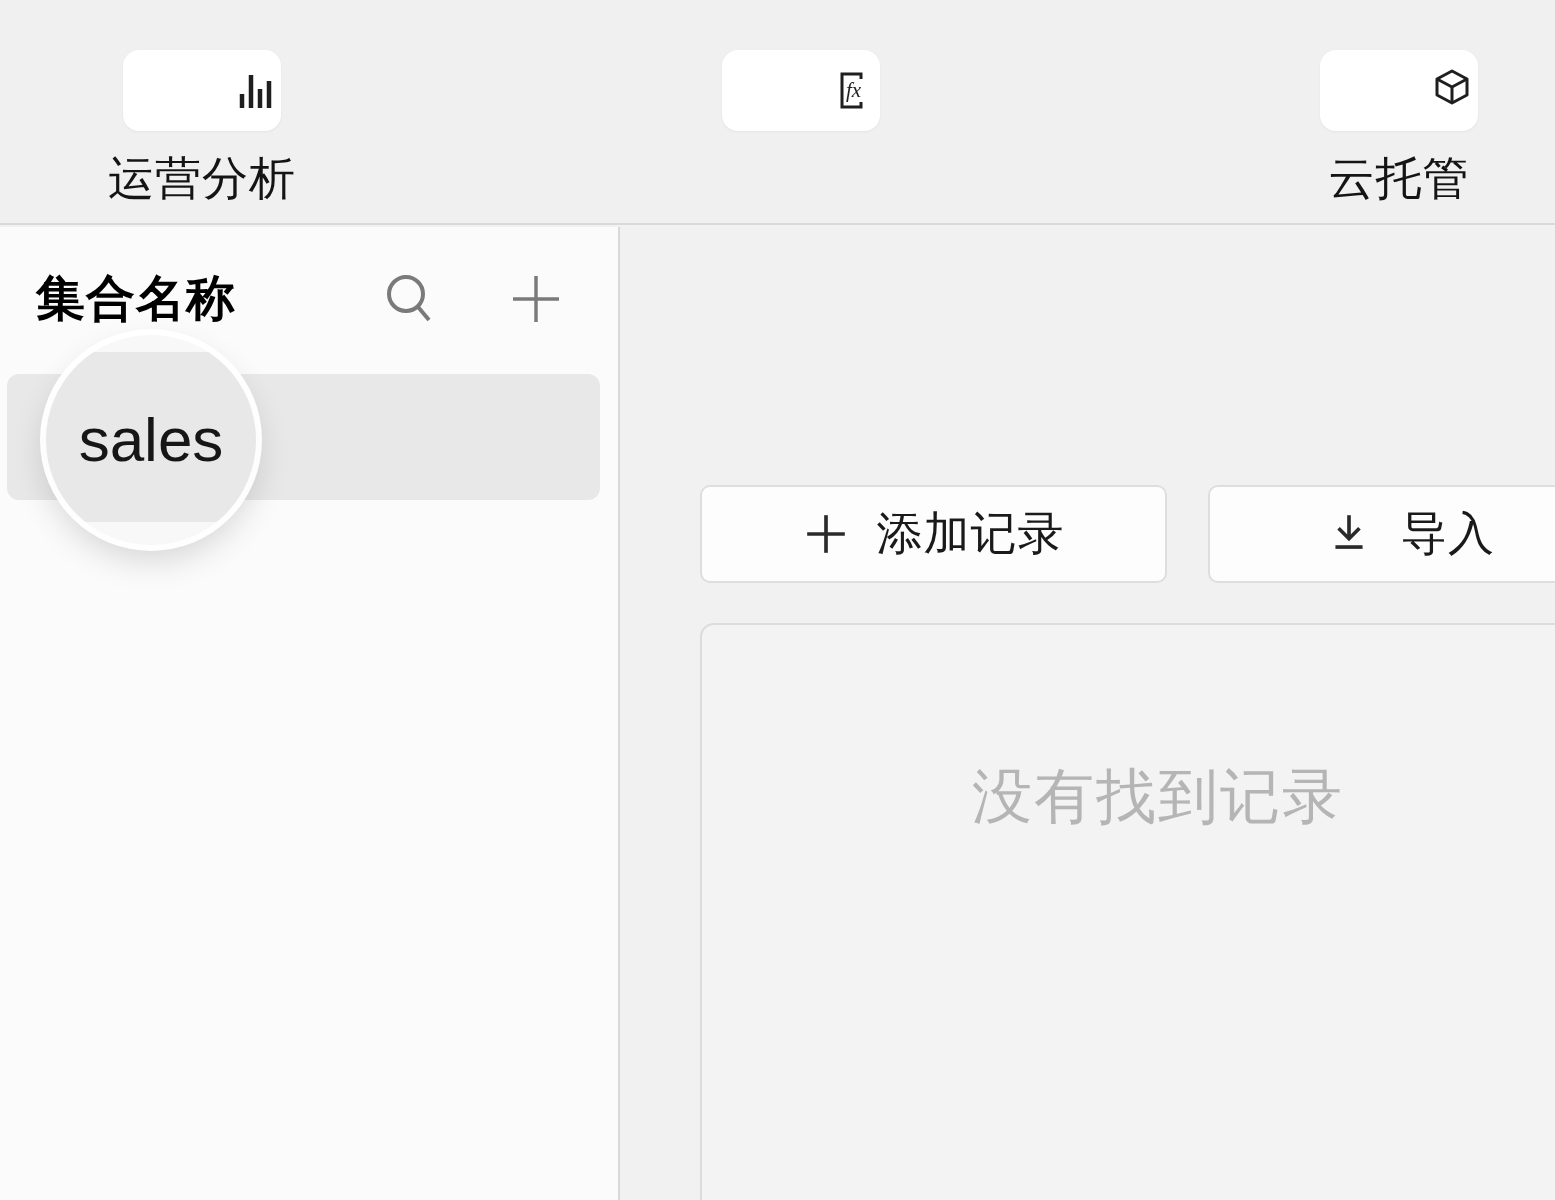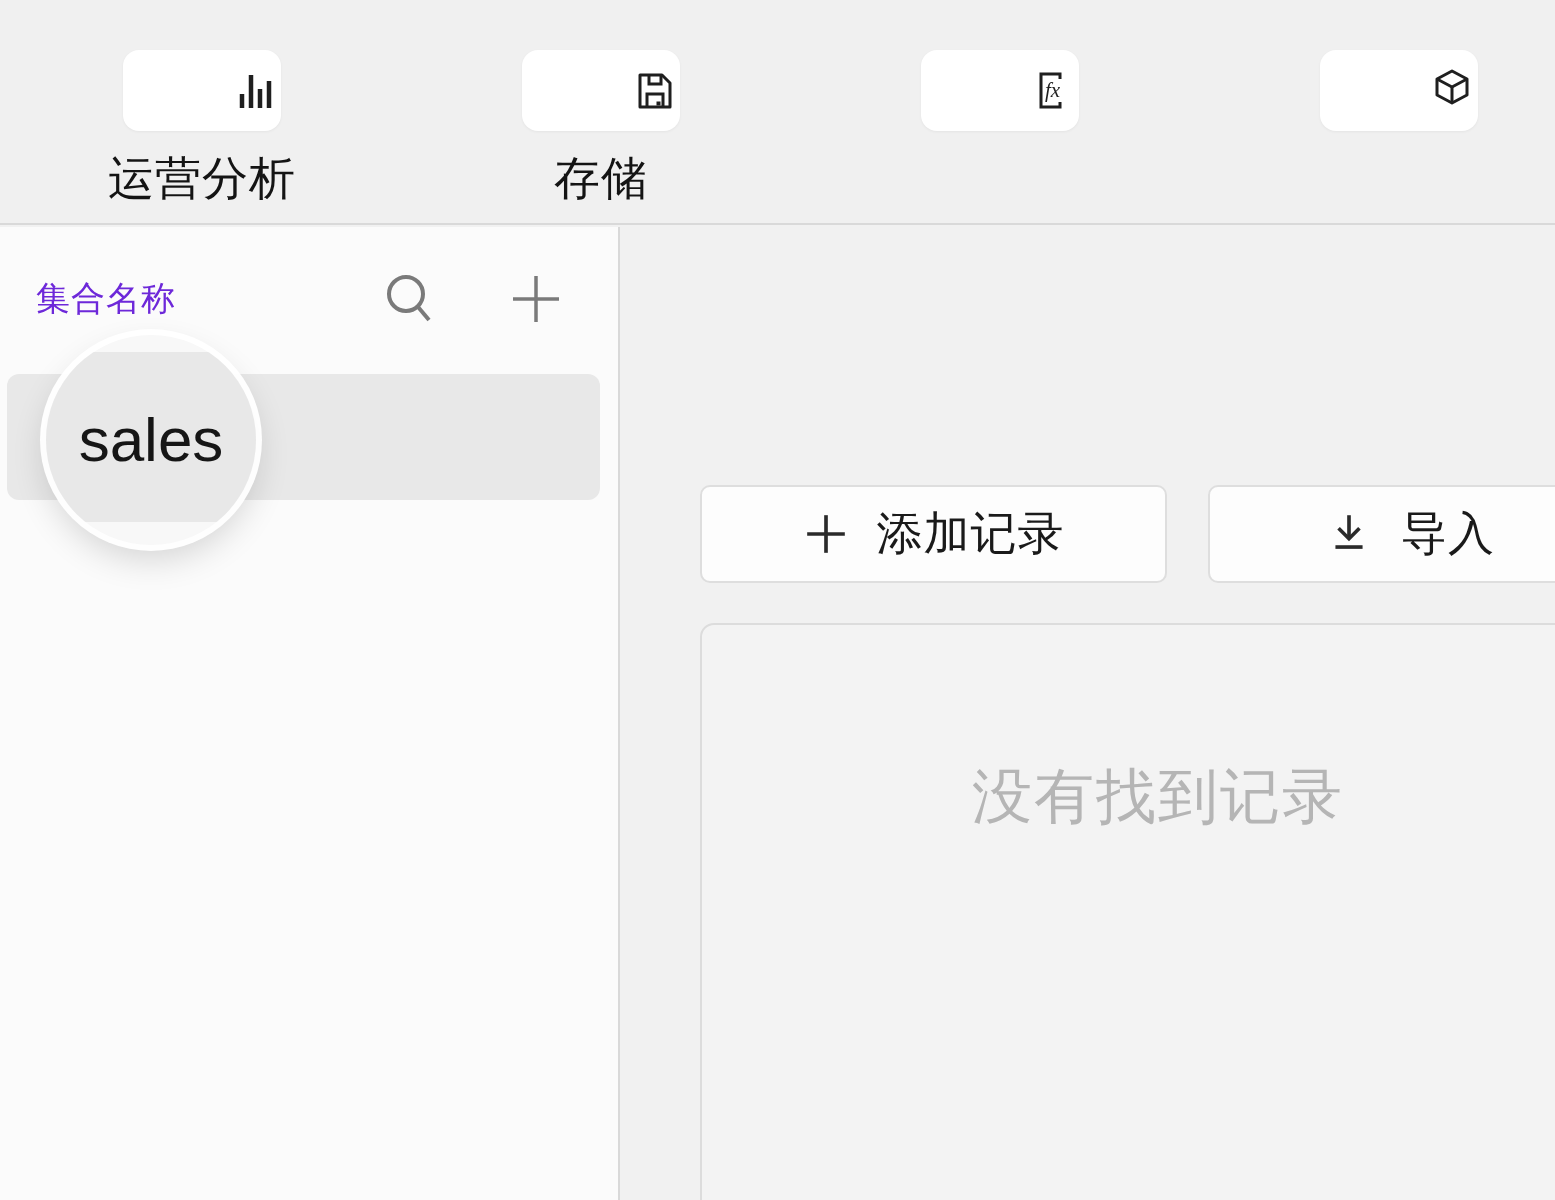--- a/index.html
+++ b/index.html
@@ -54,23 +54,24 @@
     border-right: 2px solid #d9d9d9;
     box-sizing: border-box;
   }
   .sidebar-header {
     position: absolute; top: 44px; left: 36px; right: 56px;
     height: 56px;
     display: flex; align-items: center;
   }
   .sidebar-title {
     flex: 1;
-    font-size: 34px;
-    color: #6d28d9;
+    font-size: 49px;
+    color: #000000;
     letter-spacing: 1px;
+    font-weight: bold;
   }
   .icon-btn {
     display: flex; align-items: center; justify-content: center;
     cursor: pointer;
   }
   .icon-btn + .icon-btn { margin-left: 74px; }
 
   .collection-item {
     position: absolute; top: 147px; left: 7px;
     width: 593px; height: 126px;
@@ -164,33 +165,20 @@
           <line x1="22" y1="10" x2="22" y2="43"></line>
           <line x1="31" y1="24" x2="31" y2="43"></line>
           <line x1="40" y1="16" x2="40" y2="43"></line>
         </svg>
       </span>
     </div>
     <div class="tab-label">运营分析</div>
   </div>
 
 
-  <div class="tab">
-    <div class="tab-card">
-      <span>
-        <svg width="52" height="52" viewBox="0 0 52 52" fill="none" stroke="#1f1f1f" stroke-width="3">
-          <path d="M12 10 h22 l8 8 v24 h-30 z" stroke-linejoin="round"></path>
-          <path d="M21 10 v9 h12 v-9"></path>
-          <path d="M19 42 v-13 h16 v13"></path>
-          <rect x="28.5" y="36.5" width="4" height="4" fill="#1f1f1f" stroke="none"></rect>
-        </svg>
-      </span>
-    </div>
-    <div class="tab-label">存储</div>
-  </div>
 
   <div class="tab">
     <div class="tab-card">
       <span>
         <svg width="52" height="52" viewBox="0 0 52 52" fill="none" stroke="#1f1f1f" stroke-width="3">
           <path d="M33 14 v-5 h-19 v33 h19 v-5"></path>
           <text x="18" y="32" font-size="21" font-style="italic" font-weight="500" fill="#1f1f1f" stroke="none" font-family="Liberation Serif, serif">fx</text>
         </svg>
       </span>
     </div>
@@ -199,20 +187,21 @@
   <div class="tab">
     <div class="tab-card">
       <span>
         <svg width="52" height="52" viewBox="0 0 52 52" fill="none" stroke="#1f1f1f" stroke-width="3" stroke-linejoin="round">
           <polygon points="26,6 41,14 41,30 26,38 11,30 11,14"></polygon>
           <polyline points="11,14 26,22 41,14"></polyline>
           <line x1="26" y1="22" x2="26" y2="38"></line>
         </svg>
       </span>
     </div>
+    <div class="tab-label">云托管</div>
   </div>
 
 </div>
 
 <div class="sidebar">
 
   <div class="sidebar-header">
     <div class="sidebar-title">集合名称</div>
     <div class="icon-btn">
       <svg width="52" height="56" viewBox="0 0 52 56" fill="none" stroke="#7a7a7a" stroke-width="4">

